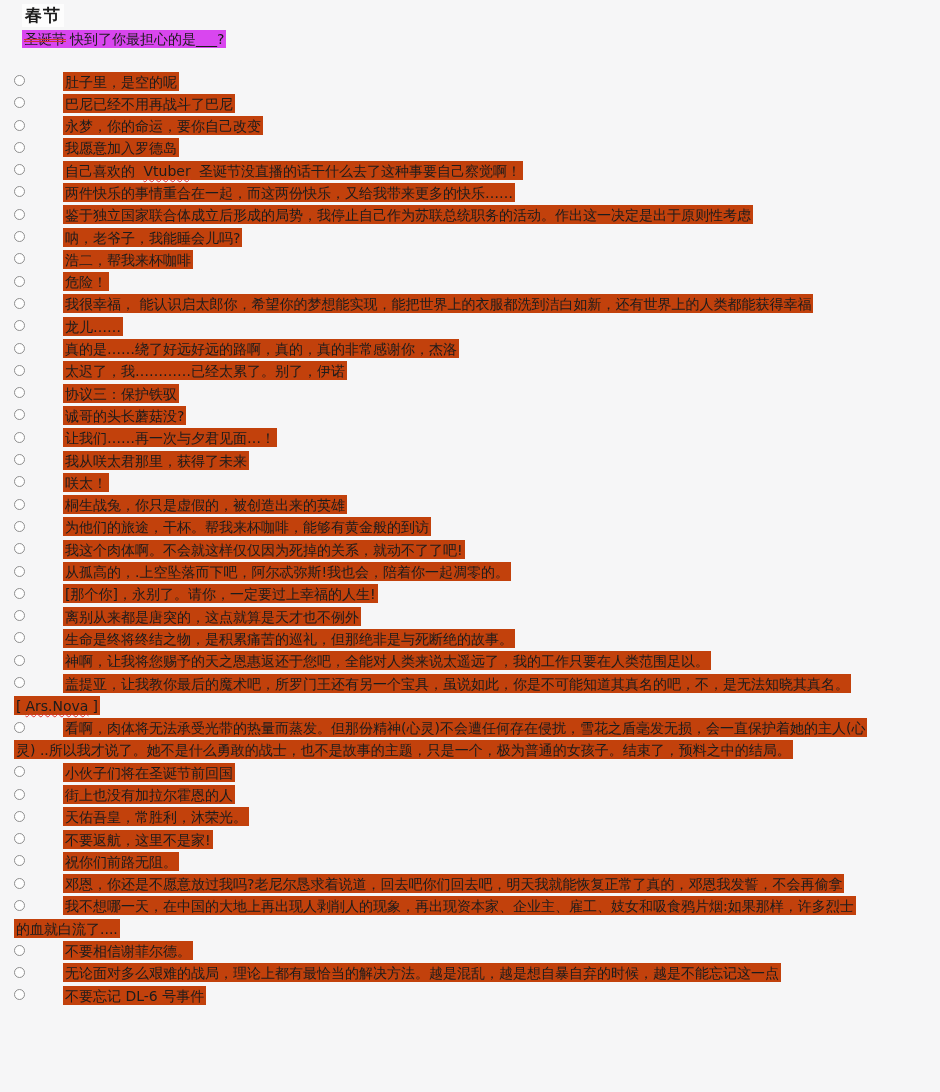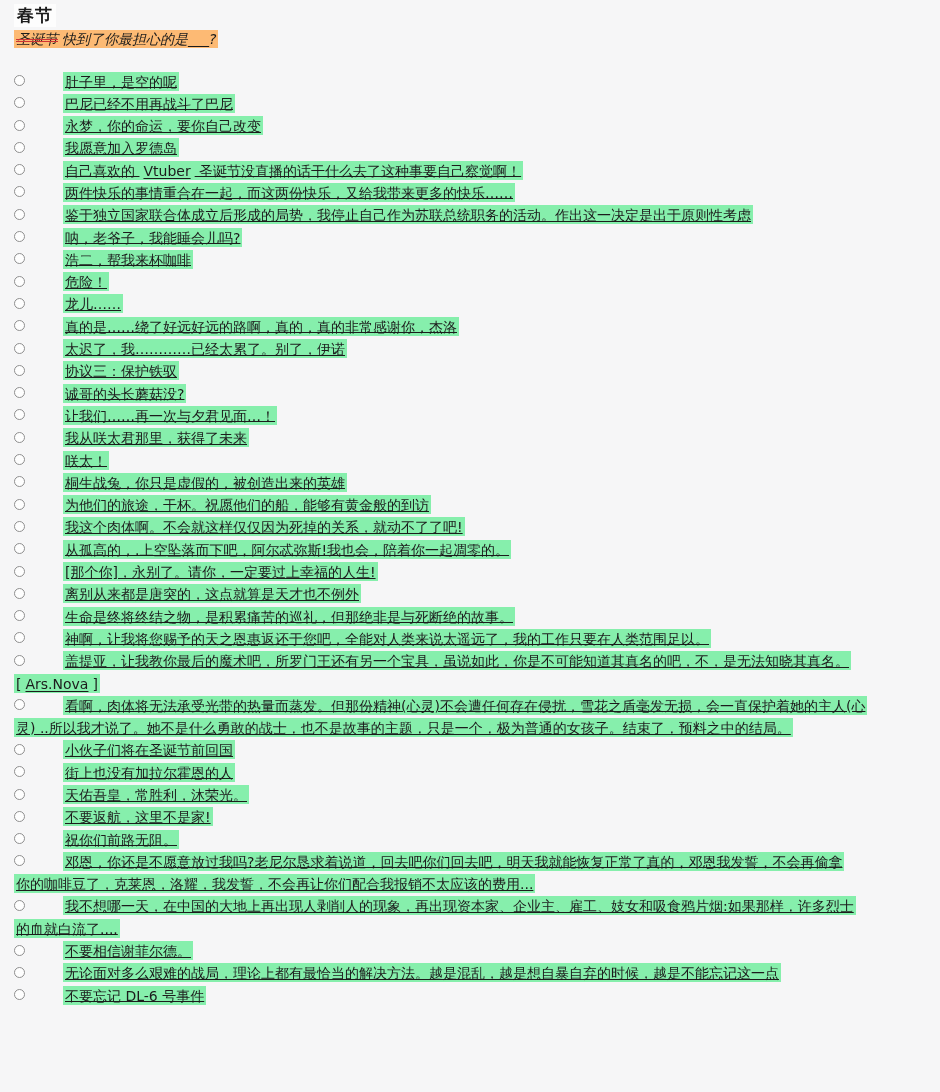--- a/index.html
+++ b/index.html
@@ -4,47 +4,46 @@
 <style>
   html,body{margin:0;padding:0;}
   body{
     width:940px;height:1092px;overflow:hidden;
     background:#f6f6f7;
     font-family:"DejaVu Sans","Liberation Sans",sans-serif;
     color:#1c1c1c;
     -webkit-font-smoothing:antialiased;
   }
   .page{position:relative;width:940px;height:1092px;}
-  .header{padding:4px 14px 0 14px;}
+  .header{padding:4px 14px 0 14px;margin-left:8px;}
   .title{
     font-size:17px;font-weight:bold;line-height:23px;display:inline-block;
     background:#fdfdfd;padding:0 3px;letter-spacing:1px;
   }
   .question{font-size:14px;line-height:22px;margin-top:1px;}
-  .question .hl{background:#fdba74;padding:1px 2px;font-style:italic;}
+  .question .hl{background:#d946ef;padding:1px 2px;}
   .strike{
     text-decoration-line:line-through;
     text-decoration-style:double;
     text-decoration-color:#cf3434;
     text-decoration-thickness:1px;
   }
   .options{margin:20px 14px 0 14px;}
   .opt{position:relative;display:block;}
   .opt .txt{
     display:block;
     font-size:14px;
     line-height:22.3px;
     text-indent:49px;
     white-space:normal;
   }
   .opt .txt .hl{
-    background:#86efac;
+    background:#c2410c;
     padding:1.5px 2px;
     box-decoration-break:clone;
-    text-decoration:underline;
     -webkit-box-decoration-break:clone;
   }
   .radio{
     position:absolute;left:0;top:5px;
     width:11px;height:11px;
     border:1.5px solid #8f8f8f;border-radius:50%;
     background:#fefefe;box-sizing:border-box;
   }
   .squiggle{
     text-decoration-line:underline;
@@ -98,20 +97,24 @@
       <div class="opt">
         <span class="radio"></span>
         <div class="txt"><span class="hl">浩二，帮我来杯咖啡</span></div>
       </div>
       <div class="opt">
         <span class="radio"></span>
         <div class="txt"><span class="hl">危险！</span></div>
       </div>
       <div class="opt">
         <span class="radio"></span>
+        <div class="txt"><span class="hl">我很幸福， 能认识启太郎你，希望你的梦想能实现，能把世界上的衣服都洗到洁白如新，还有世界上的人类都能获得幸福</span></div>
+      </div>
+      <div class="opt">
+        <span class="radio"></span>
         <div class="txt"><span class="hl">龙儿……</span></div>
       </div>
       <div class="opt">
         <span class="radio"></span>
         <div class="txt"><span class="hl">真的是……绕了好远好远的路啊，真的，真的非常感谢你，杰洛</span></div>
       </div>
       <div class="opt">
         <span class="radio"></span>
         <div class="txt"><span class="hl">太迟了，我…………已经太累了。别了，伊诺</span></div>
       </div>
@@ -134,21 +137,21 @@
       <div class="opt">
         <span class="radio"></span>
         <div class="txt"><span class="hl">咲太！</span></div>
       </div>
       <div class="opt">
         <span class="radio"></span>
         <div class="txt"><span class="hl">桐生战兔，你只是虚假的，被创造出来的英雄</span></div>
       </div>
       <div class="opt">
         <span class="radio"></span>
-        <div class="txt"><span class="hl">为他们的旅途，干杯。祝愿他们的船，能够有黄金般的到访</span></div>
+        <div class="txt"><span class="hl">为他们的旅途，干杯。帮我来杯咖啡，能够有黄金般的到访</span></div>
       </div>
       <div class="opt">
         <span class="radio"></span>
         <div class="txt"><span class="hl">我这个肉体啊。不会就这样仅仅因为死掉的关系，就动不了了吧!</span></div>
       </div>
       <div class="opt">
         <span class="radio"></span>
         <div class="txt"><span class="hl">从孤高的，.上空坠落而下吧，阿尔忒弥斯!我也会，陪着你一起凋零的。</span></div>
       </div>
       <div class="opt">
@@ -190,21 +193,21 @@
       <div class="opt">
         <span class="radio"></span>
         <div class="txt"><span class="hl">不要返航，这里不是家!</span></div>
       </div>
       <div class="opt">
         <span class="radio"></span>
         <div class="txt"><span class="hl">祝你们前路无阻。</span></div>
       </div>
       <div class="opt">
         <span class="radio"></span>
-        <div class="txt"><span class="hl">邓恩，你还是不愿意放过我吗?老尼尔恳求着说道，回去吧你们回去吧，明天我就能恢复正常了真的，邓恩我发誓，不会再偷拿</span><br><span class="hl">你的咖啡豆了，克莱恩，洛耀，我发誓，不会再让你们配合我报销不太应该的费用...</span></div>
+        <div class="txt"><span class="hl">邓恩，你还是不愿意放过我吗?老尼尔恳求着说道，回去吧你们回去吧，明天我就能恢复正常了真的，邓恩我发誓，不会再偷拿</span><br></div>
       </div>
       <div class="opt">
         <span class="radio"></span>
         <div class="txt"><span class="hl">我不想哪一天，在中国的大地上再出现人剥削人的现象，再出现资本家、企业主、雇工、妓女和吸食鸦片烟:如果那样，许多烈士</span><br><span class="hl">的血就白流了....</span></div>
       </div>
       <div class="opt">
         <span class="radio"></span>
         <div class="txt"><span class="hl">不要相信谢菲尔德。</span></div>
       </div>
       <div class="opt">

